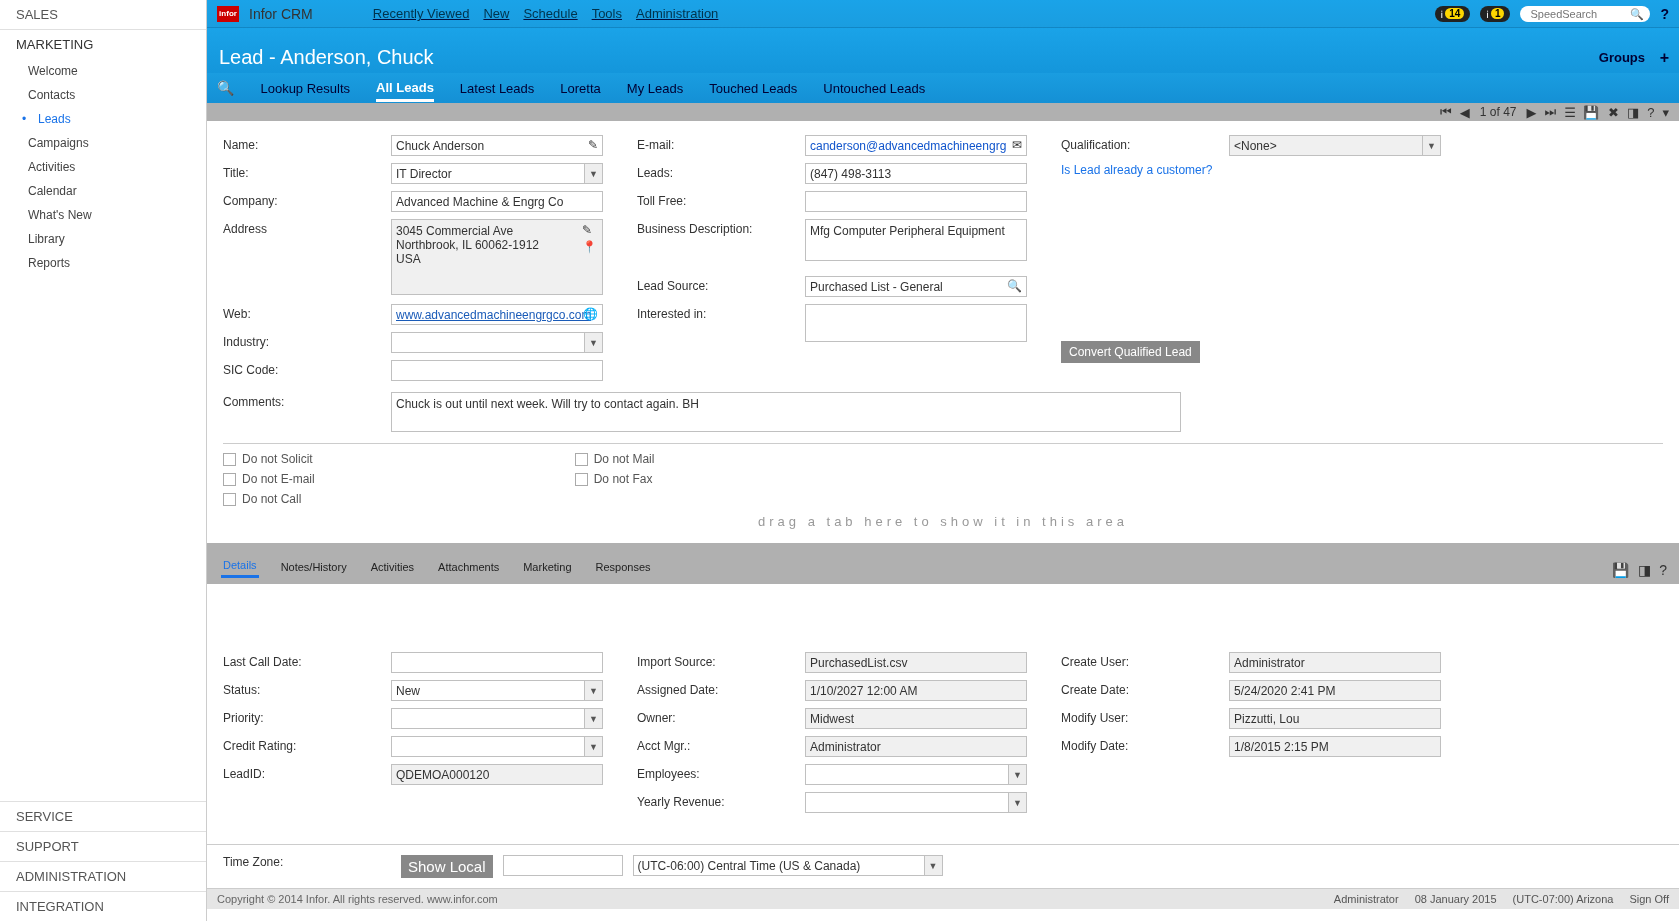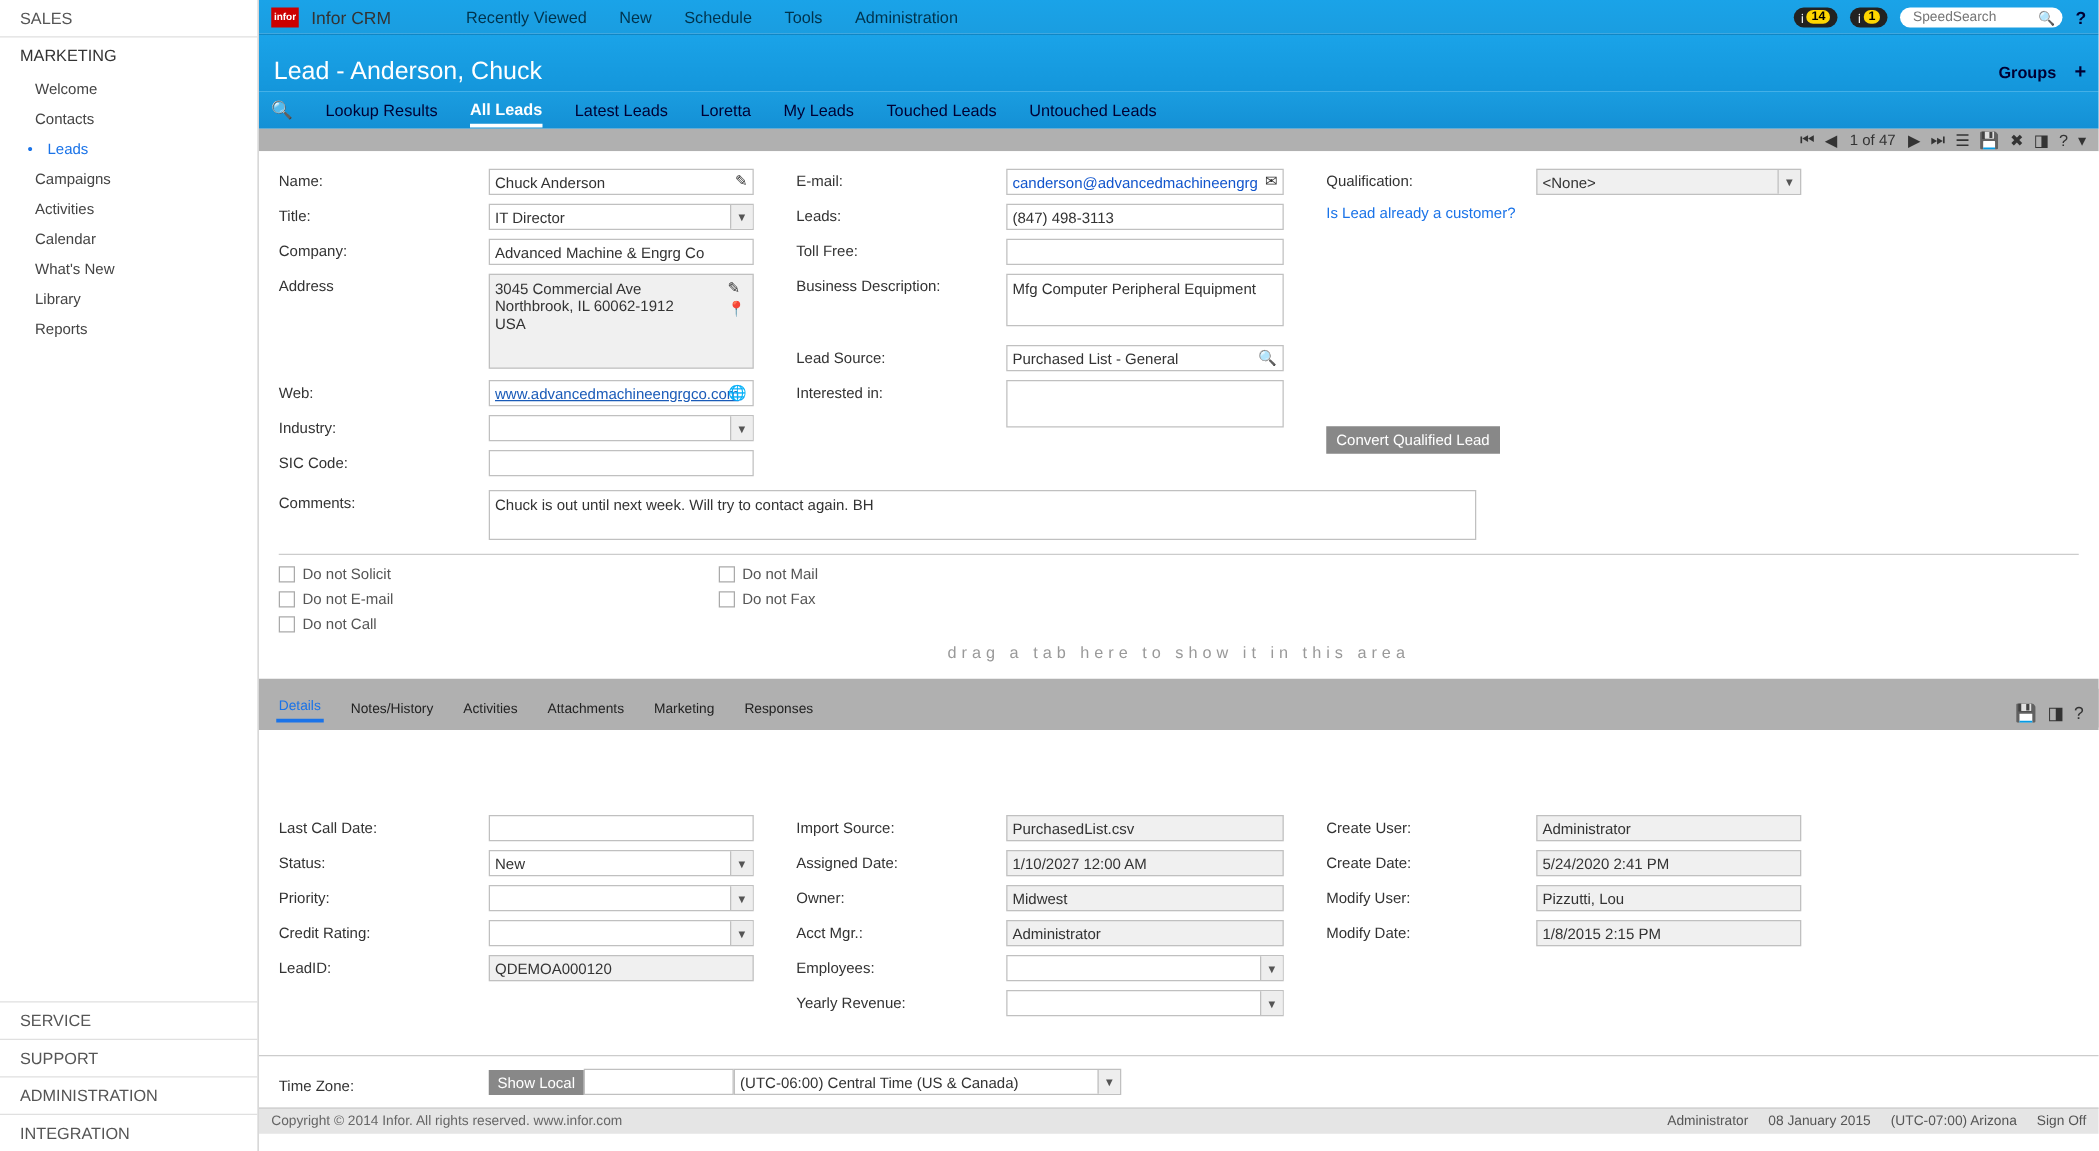--- a/index.html
+++ b/index.html
@@ -17,21 +17,21 @@
 .sidebar-bottom { margin-top: auto; }
 .sidebar-bottom .sidebar-header { border-top: 1px solid #e0e0e0; border-bottom: none; }
 
 
 .main { margin-left: 207px; flex: 1; display: flex; flex-direction: column; height: 921px; width: calc(1679px - 207px); }
 
 
 .topbar { background: linear-gradient(#1aa3e8,#1a9de0); height: 27px; display: flex; align-items: center; padding: 0 10px; color: #014; font-size: 13px; position: relative; }
 .infor-logo { width: 22px; height: 16px; background: #cc0000; color: #fff; font-size: 8px; display: flex; align-items: center; justify-content: center; font-weight: bold; margin-right: 10px; }
 .app-name { font-size: 14px; color: #333; margin-right: 60px; }
-.topbar-menu { display: flex; gap: 26px; }
+.topbar-menu { display: flex; gap: 14px; text-decoration: underline; }
 .topbar-menu span { cursor: pointer; color: #00334d; font-size: 13px; }
 .topbar-right { position: absolute; right: 10px; display: flex; align-items: center; gap: 10px; }
 .notif-badge { display: flex; align-items: center; background: #222; border-radius: 10px; padding: 1px 6px; color: #fff; font-size: 10px; position: relative; }
 .notif-badge .count-bubble { background: #ffd700; color: #000; border-radius: 8px; padding: 0 4px; font-size: 10px; margin-left: 2px; font-weight: bold;}
 .search-box { background: #fff; border-radius: 11px; padding: 2px 24px 2px 10px; font-size: 11px; width: 130px; position: relative; color: #333;}
 .search-box input { border: none; outline: none; font-size: 11px; width: 90px; background: transparent; color: #888;}
 .search-box .search-icon-small { position: absolute; right: 6px; top: 2px; }
 .help-q { font-size: 14px; font-weight: bold; color: #003; cursor: pointer; }
 
 
@@ -85,23 +85,23 @@
 .details-band { background: #b0b0b0; padding: 8px 0 2px 0; position: relative;}
 .details-tabs-row { display: flex; align-items: center; gap: 20px; padding: 4px 14px; background: #b0b0b0; font-size: 11px;}
 .details-tabs-row .dtab { cursor: pointer; padding: 4px 2px; color: #222;}
 .details-tabs-row .dtab.active { color: #1a73e8; border-bottom: 3px solid #1a73e8; }
 .details-right-icons { position: absolute; right: 12px; bottom: 6px; display: flex; gap: 8px; font-size: 14px; cursor: pointer;}
 
 
 .details-body { background: #fff; padding: 24px 16px; display: flex; gap: 34px; margin-top: 44px;}
 .details-body .form-col { }
 .details-body .form-row .flabel { width: 168px;}
-.timezone-row { display: flex; align-items: flex-end; padding: 10px 16px; border-top: 1px solid #ccc;}
+.timezone-row { display: flex; align-items: flex-start; gap: 10px; padding: 10px 16px; border-top: 1px solid #ccc;}
 .timezone-row .flabel { width: 168px; font-size: 12px;}
-.show-local-btn { background: #888; color: #fff; border: none; padding: 3px 7px; font-size: 12px;}
+.show-local-btn { background: #888; color: #fff; border: none; padding: 3px 7px; font-size: 15px;}
 .tz-empty { border: 1px solid #c0c0c0; width: 120px; height: 21px;}
 .tz-select { border: 1px solid #c0c0c0; padding: 2px 4px; font-size: 12px; width: 310px; position: relative; height:21px; display:flex; align-items:center;}
 
 
 .footer { background: #e5e5e5; padding: 4px 10px; font-size: 11px; color: #666; display: flex; align-items: center; border-top: 1px solid #ccc;}
 .footer-right { margin-left: auto; display: flex; gap: 16px; color: #555;}
 </style>
 </head>
 <body>
 

